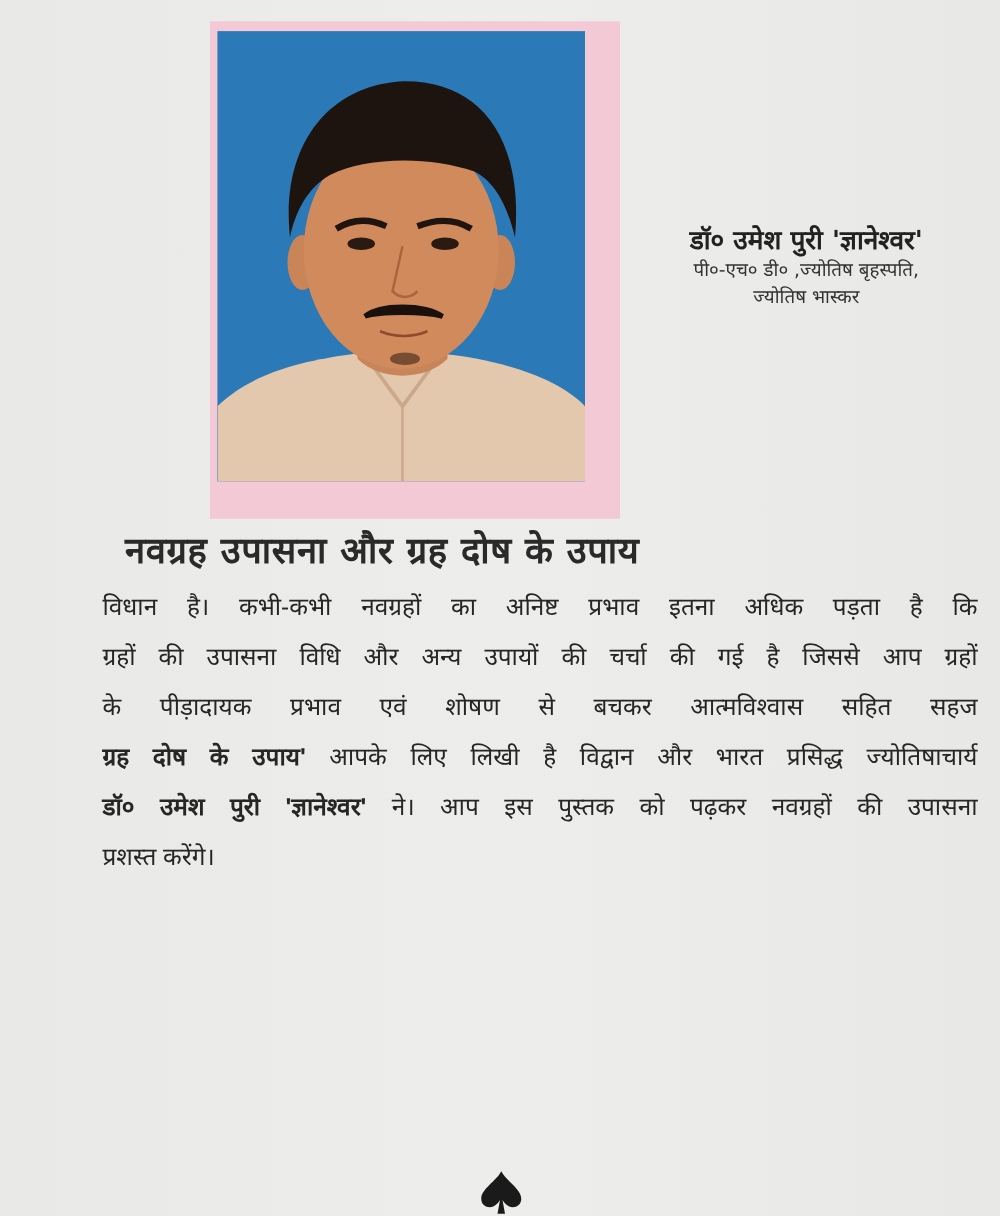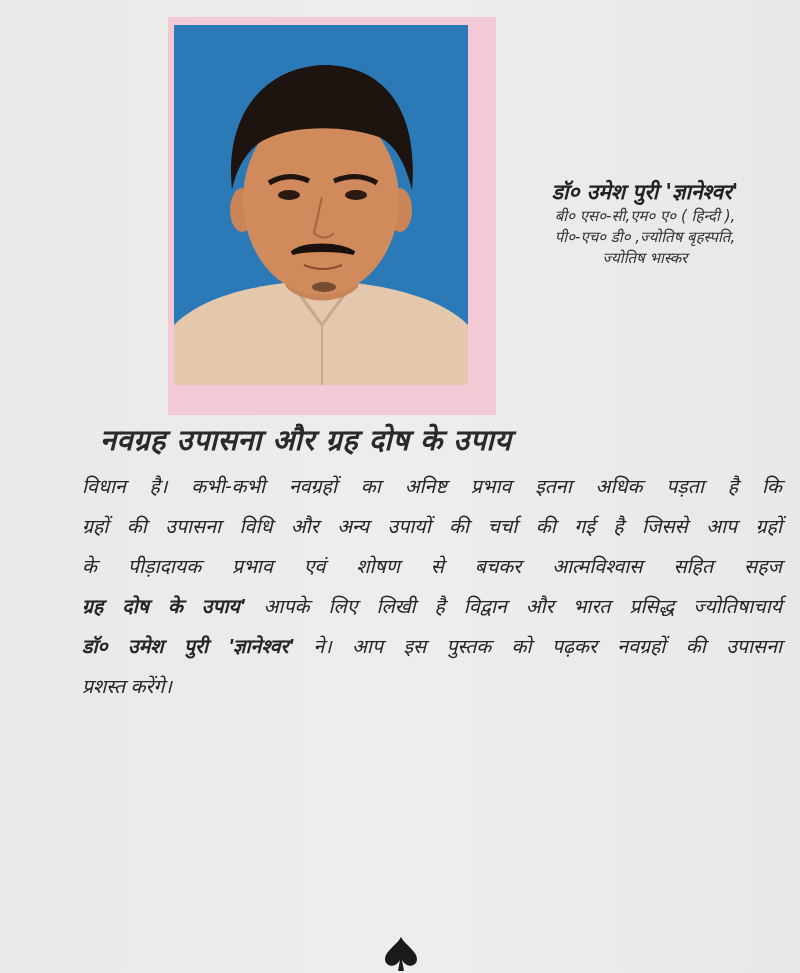--- a/index.html
+++ b/index.html
@@ -6,21 +6,20 @@
     html, body { width: 800px; height: 973px; overflow: hidden; }
     body {
       background: #ebebe9;
       font-family: "DejaVu Sans", "Liberation Sans", sans-serif;
       color: #1e1e1e;
       position: relative;
     }
     .page {
       position: absolute; left: 0; top: 0; width: 800px; height: 973px;
       background: linear-gradient(90deg, #e9e9e7 0%, #ededeb 50%, #e8e8e6 100%);
-      font-style: italic;
     }
     .photo-frame {
       position: absolute; left: 168px; top: 17px; width: 328px; height: 398px;
       background: #f3c9d6;
     }
     .photo {
       position: absolute; left: 6px; top: 8px; width: 294px; height: 360px;
       background: #2a78b6;
       overflow: hidden;
     }
@@ -88,21 +87,20 @@
 
         <path d="M130 240 C142 245 156 245 168 240" stroke="#8e4b30" stroke-width="2" fill="none"></path>
 
         <ellipse cx="150" cy="262" rx="12" ry="5" fill="#3a2418" opacity="0.6"></ellipse>
       </svg>
     </div>
   </div>
 
   <div class="author-block">
     <div class="author-name">डॉ० उमेश पुरी 'ज्ञानेश्वर'</div>
-    <div class="author-cred">बी० एस०-सी,एम० ए० ( हिन्दी ),</div>
     <div class="author-cred">पी०-एच० डी० ,ज्योतिष बृहस्पति,</div>
     <div class="author-cred">ज्योतिष भास्कर</div>
   </div>
 
   <h1 class="book-title">नवग्रह उपासना और ग्रह दोष के उपाय</h1>
 
   <div class="body-text">
     <span class="line"><span>विधान है।  कभी-कभी नवग्रहों का अनिष्ट प्रभाव इतना अधिक पड़ता है कि</span></span>
     <span class="line"><span>ग्रहों की उपासना विधि और अन्य उपायों की चर्चा की गई है जिससे आप ग्रहों</span></span>
     <span class="line"><span>के पीड़ादायक  प्रभाव एवं शोषण से बचकर आत्मविश्वास सहित सहज</span></span>

